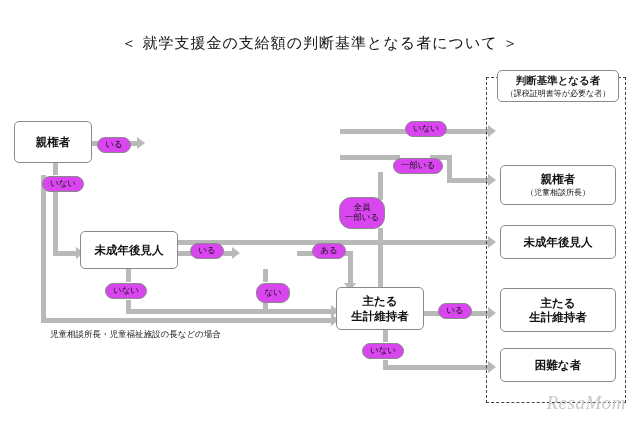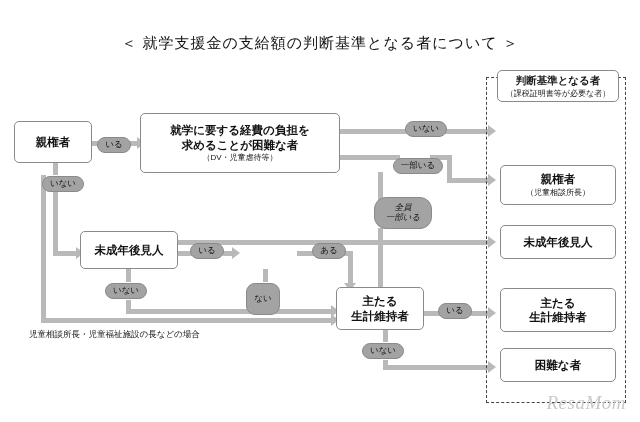--- a/index.html
+++ b/index.html
@@ -40,21 +40,21 @@
   .node .l1 { font-size:11.5px; font-weight:bold; }
   .node .l2 { font-size:11.5px; font-weight:bold; }
   .node .sub { font-size:8px; font-weight:normal; margin-top:1px; }
 
   
   .pill {
     position:absolute;
     box-sizing:border-box;
     border:1px solid #8a8a8a;
     border-radius:9px;
-    background:#a3a3a3;
+    background:#d946ef;
     font-size:8.5px;
     display:flex; align-items:center; justify-content:center;
     text-align:center;
     line-height:1.15;
     color:#111;
     white-space:nowrap;
   }
   .pill.two { border-radius:12px; white-space:normal; }
 
   
@@ -164,54 +164,49 @@
   <div class="head right" style="left:488px; top:361px;"></div>
 
   <div class="ar-v" style="left:41px; top:175px; height:148px;"></div>
   <div class="ar-h" style="left:41px; top:318px; width:294px;"></div>
   <div class="head right" style="left:331px; top:314px;"></div>
 
   <div class="node" style="left:14px; top:121px; width:78px; height:42px;">
     <span class="l1">親権者</span>
   </div>
 
-  <div class="node" style="left:140px; top:113px; width:200px; height:60px;">
-    <span class="l1">就学に要する経費の負担を</span>
-    <span class="l2">求めることが困難な者</span>
-    <span class="sub">（DV・児童虐待等）</span>
-  </div>
 
   <div class="node" style="left:80px; top:231px; width:98px; height:38px;">
     <span class="l1">未成年後見人</span>
   </div>
 
 
   <div class="node" style="left:336px; top:287px; width:88px; height:43px;">
     <span class="l1">主たる</span>
     <span class="l2">生計維持者</span>
   </div>
 
   <div class="pill" style="left:97px; top:137px; width:34px; height:16px;">いる</div>
   <div class="pill" style="left:42px; top:176px; width:42px; height:16px;">いない</div>
   <div class="pill" style="left:405px; top:121px; width:42px; height:16px;">いない</div>
   <div class="pill" style="left:393px; top:158px; width:50px; height:16px;">一部いる</div>
 
-  <div class="pill two" style="left:374px; top:197px; width:58px; height:32px; flex-direction:column;font-style:italic;">
+  <div class="pill two" style="left:339px; top:197px; width:46px; height:32px; flex-direction:column;">
     <span>全員</span>
     <span>一部いる</span>
   </div>
 
   <div class="pill" style="left:190px; top:243px; width:34px; height:16px;">いる</div>
   <div class="pill" style="left:312px; top:243px; width:34px; height:16px;">ある</div>
   <div class="pill" style="left:105px; top:283px; width:42px; height:16px;">いない</div>
-  <div class="pill" style="left:246px; top:283px; width:34px; height:32px;">ない</div>
+  <div class="pill" style="left:256px; top:283px; width:34px; height:20px;">ない</div>
   <div class="pill" style="left:438px; top:303px; width:34px; height:16px;">いる</div>
   <div class="pill" style="left:362px; top:343px; width:42px; height:16px;">いない</div>
 
-  <div class="note" style="left:29px; top:329px;">児童相談所長・児童福祉施設の長などの場合</div>
+  <div class="note" style="left:50px; top:329px;">児童相談所長・児童福祉施設の長などの場合</div>
 
   <div class="panel" style="left:486px; top:77px; width:140px; height:326px;"></div>
 
   <div class="panel-title" style="left:497px; top:70px; width:122px; height:32px;">
     <span class="t1">判断基準となる者</span>
     <span class="t2">（課税証明書等が必要な者）</span>
   </div>
 
 
   <div class="node" style="left:500px; top:165px; width:116px; height:40px;">

